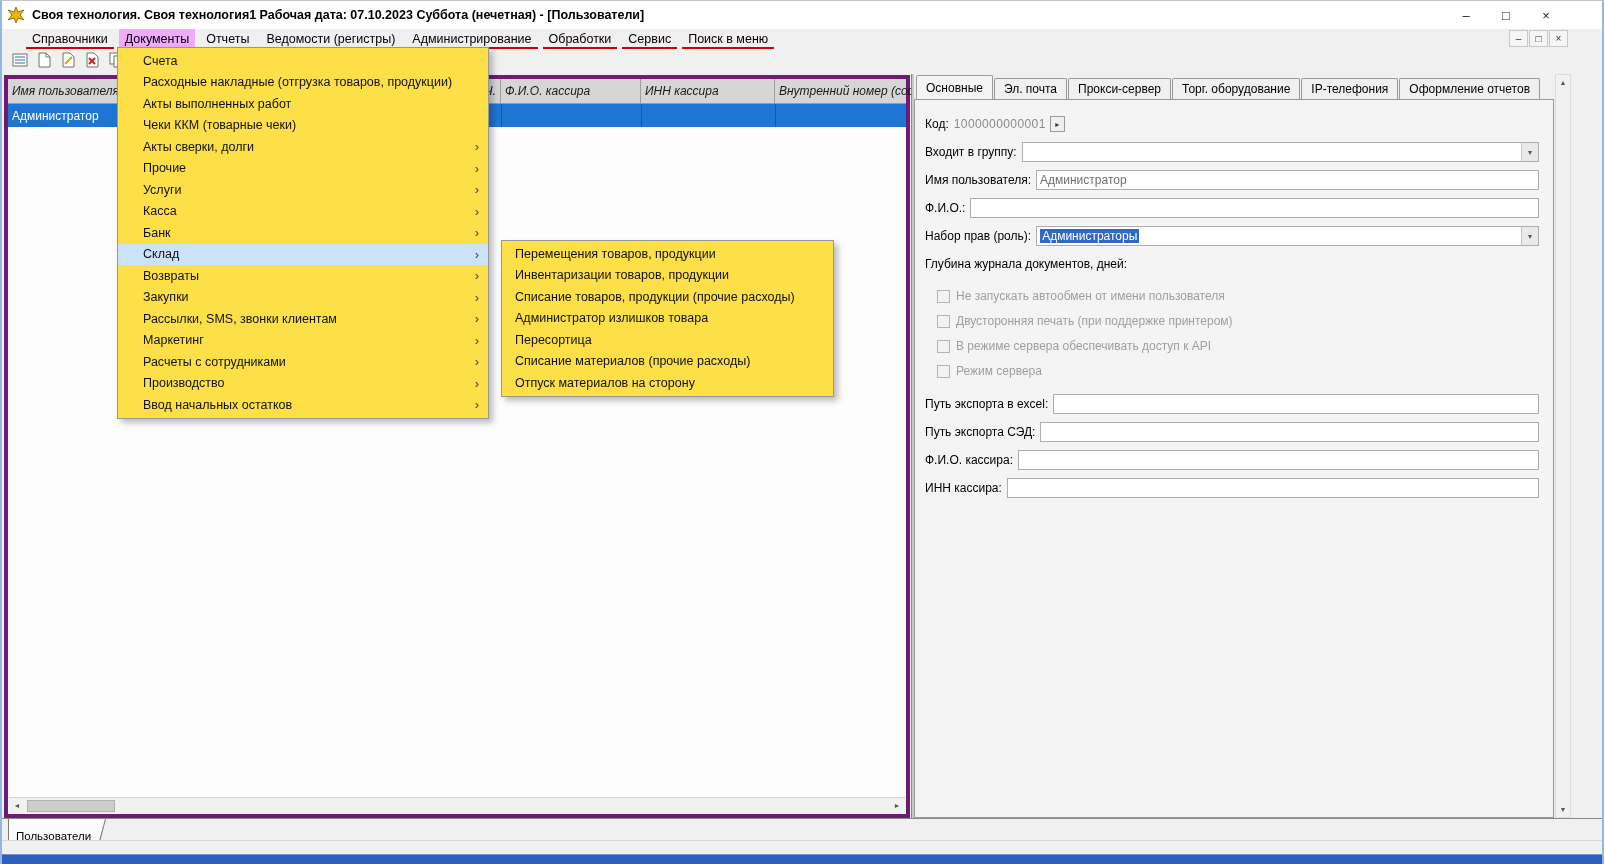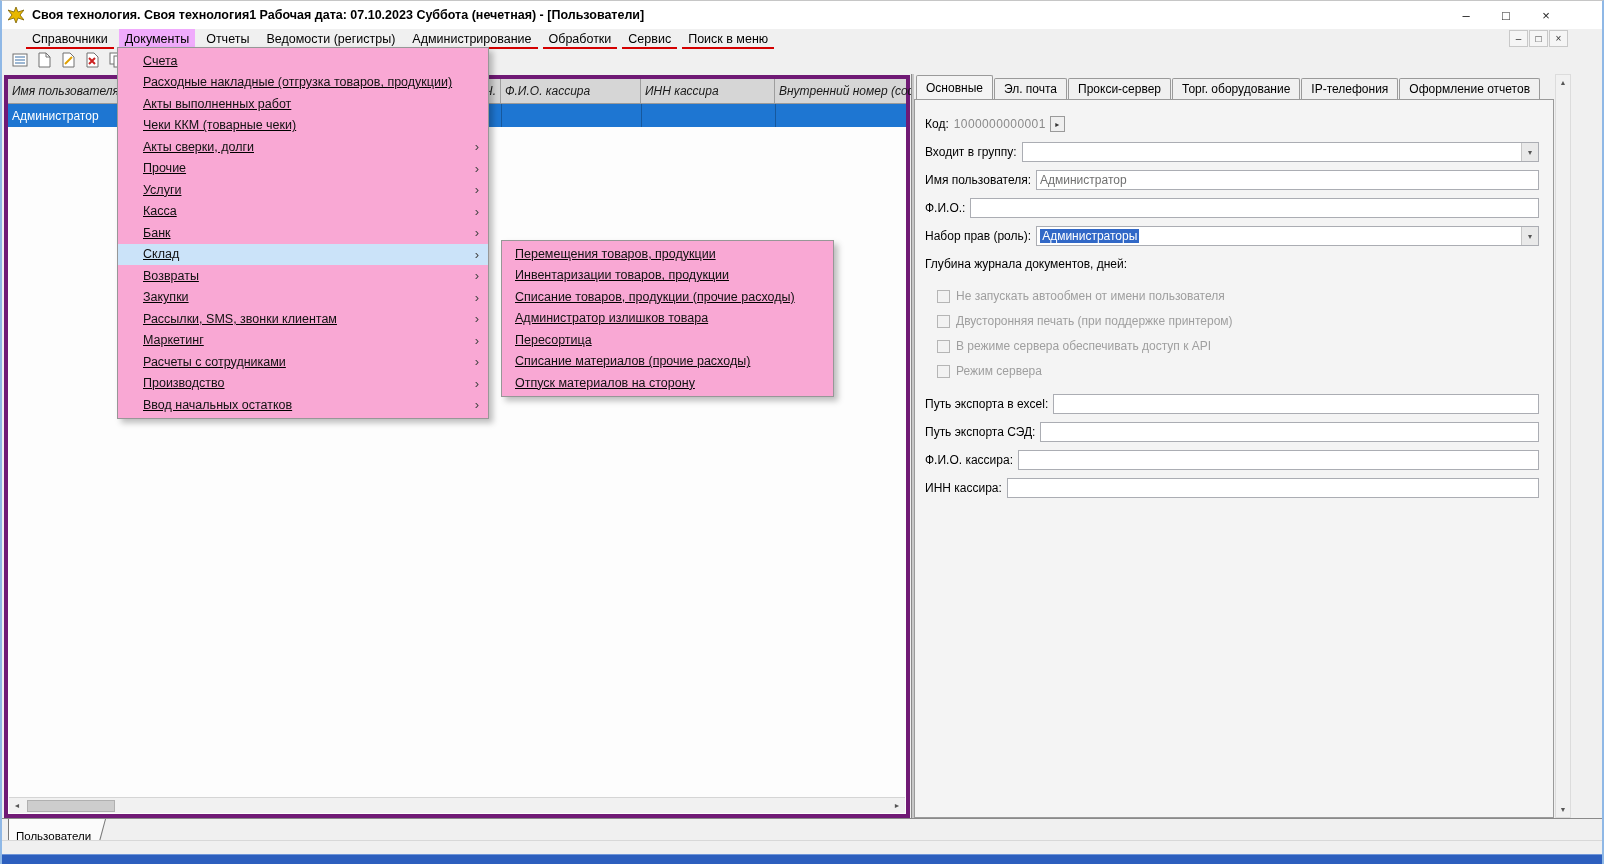--- a/index.html
+++ b/index.html
@@ -103,22 +103,22 @@
                      clip-path:polygon(0 0,100% 0,calc(100% - 9px) 100%,0 100%); }
   .sheet-tab-inner { position:absolute; left:1px; top:0; right:1px; bottom:1px; background:#fbfbfb;
                      clip-path:polygon(0 0,100% 0,calc(100% - 9px) 100%,0 100%);
                      display:flex; align-items:center; padding-left:7px; font-size:11.5px; color:#000; }
   .statusbar { position:absolute; left:0; right:0; bottom:10px; height:14px; background:#f0f0f0;
                border-top:1px solid #d8d8d8; }
   .taskbar-strip { position:absolute; left:0; right:0; bottom:0; height:10px; background:#2d5fbe;
                    border-top:1px solid #6f95d8; }
 
   
-  .popup { position:absolute; background:#f9a8d4; border:1px solid #979797;
-           box-shadow:4px 4px 6px rgba(0,0,0,0.25); z-index:60; padding:2px 0;text-decoration:underline; }
+  .popup { position:absolute; background:#fde047; border:1px solid #979797;
+           box-shadow:4px 4px 6px rgba(0,0,0,0.25); z-index:60; padding:2px 0; }
   .menu-documents { left:115px; top:46px; width:372px; }
   .menu-sklad { left:499px; top:239px; width:333px; }
   .mitem { height:21.5px; display:flex; align-items:center; padding-left:25px; padding-right:22px;
            position:relative; font-size:12.5px; color:#111; white-space:nowrap; }
   .mitem .arrow { position:absolute; right:9px; font-size:13px; color:#444; }
   .mitem.hl { background:#cbe3f9; }
   .menu-sklad .mitem { padding-left:13px; }
 </style>
 </head>
 <body>

